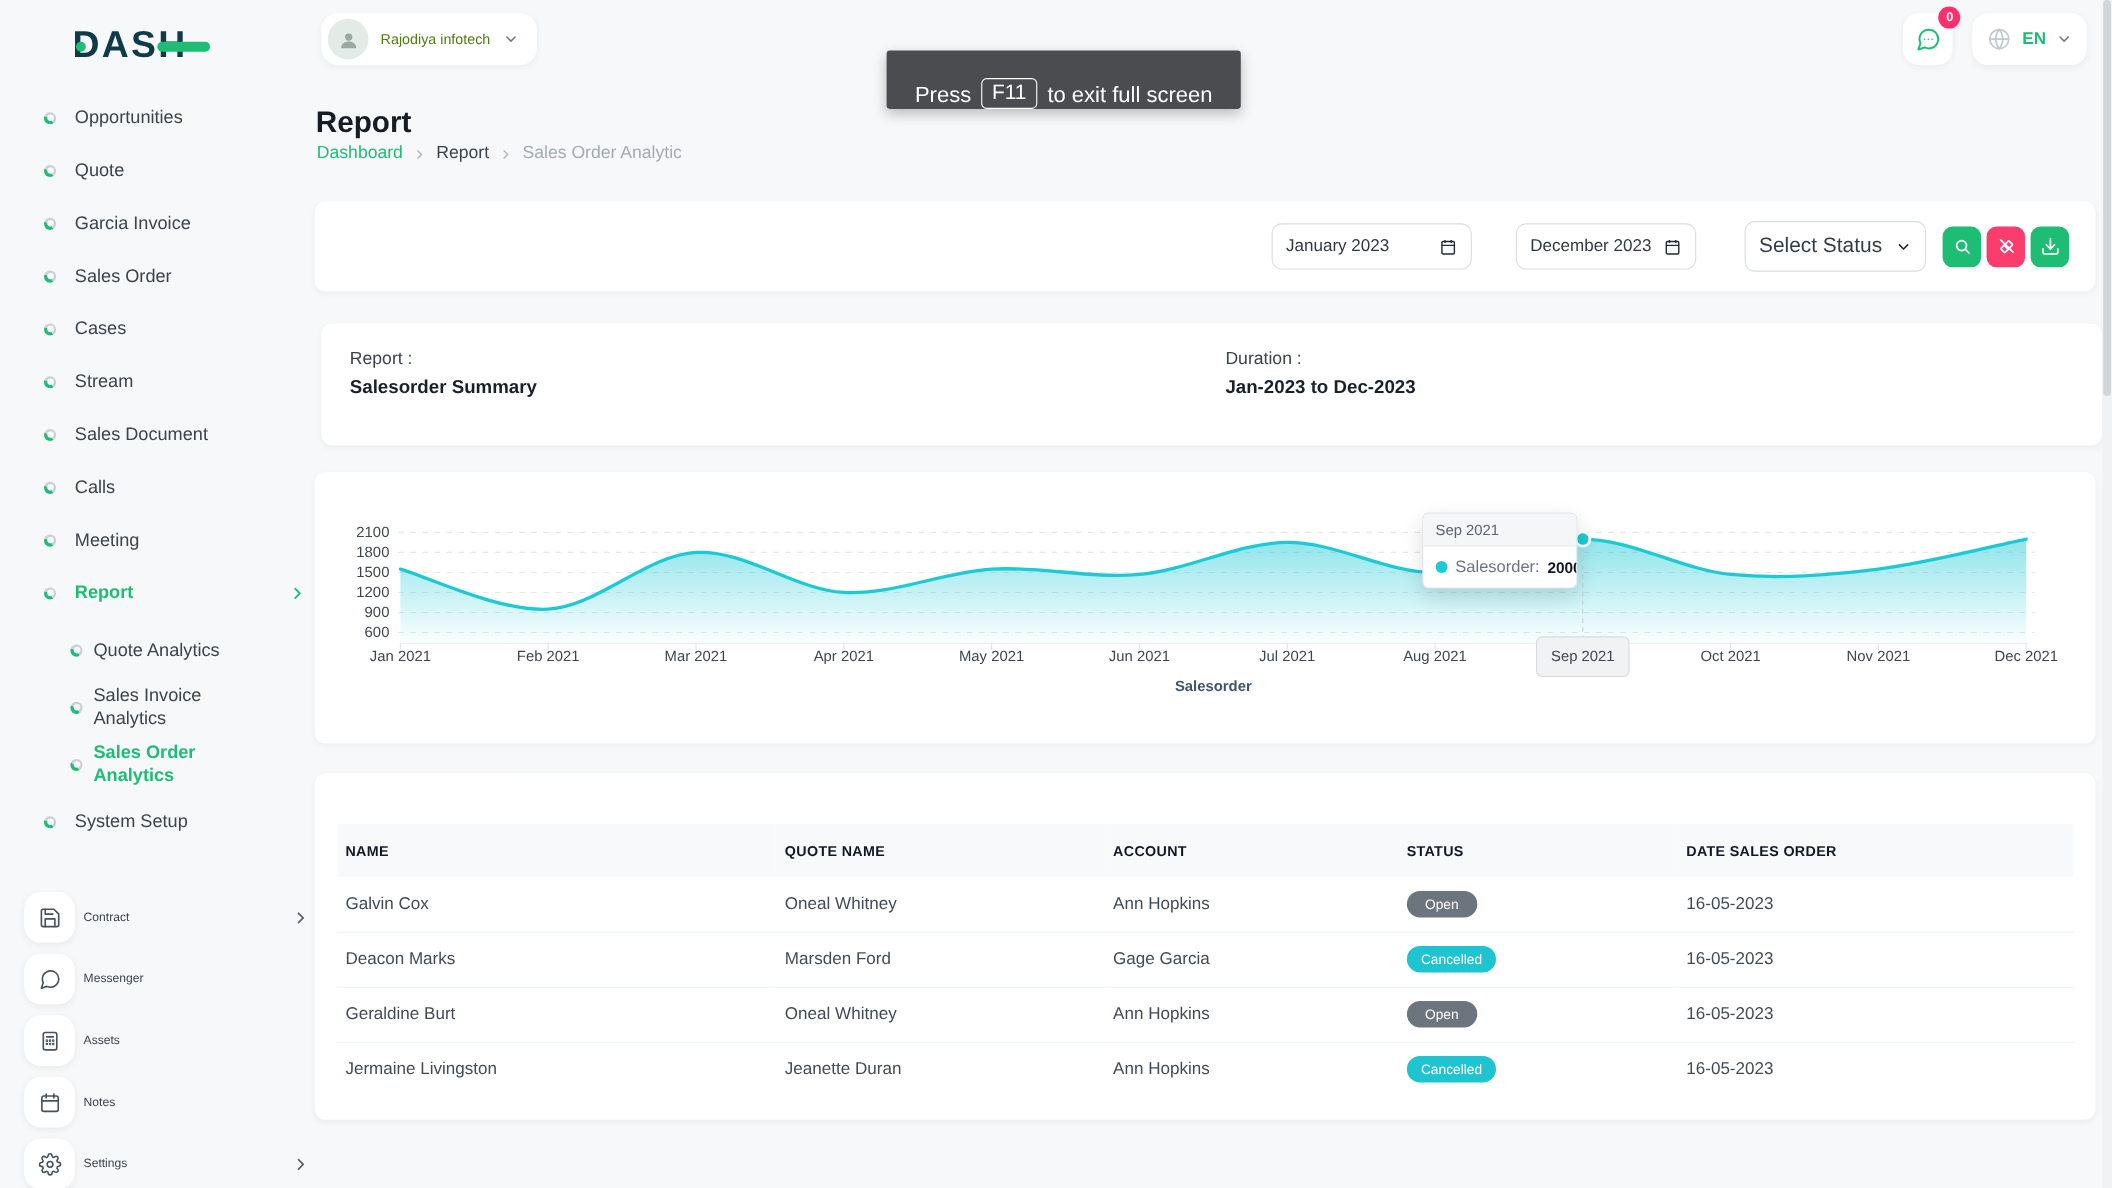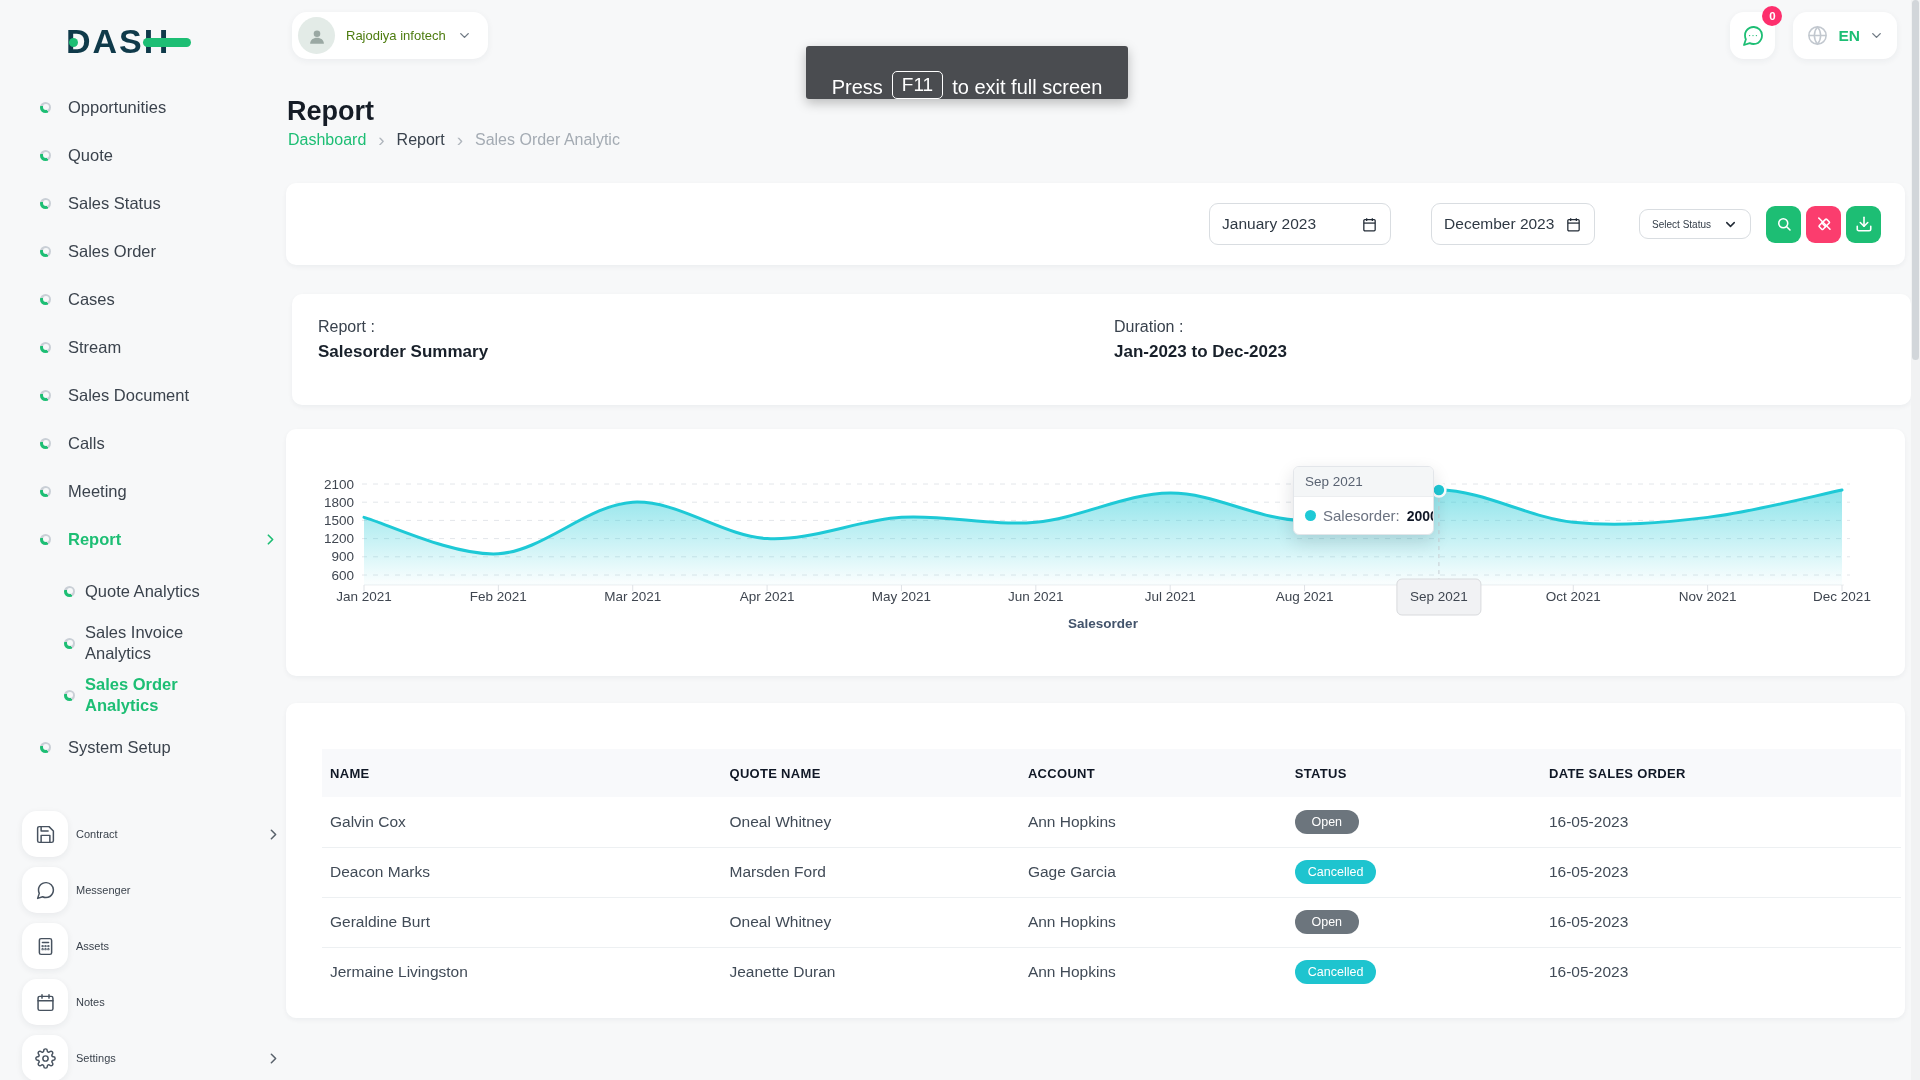--- a/index.html
+++ b/index.html
@@ -63,22 +63,22 @@
   .bc-muted{color:#a4abb3;}
   .bc-sep{color:#b0b6bd;font-size:19px;line-height:16px;}
 
   
   .filter-card{left:286px;top:183px;width:1619px;height:82px;display:flex;align-items:center;justify-content:flex-end;padding-right:24px;}
   .date-input{display:flex;align-items:center;justify-content:space-between;height:42px;border:1px solid var(--border);
     border-radius:9px;padding:0 12px;font-size:15.5px;color:#2f3944;background:#fff;cursor:pointer;}
   .di-start{width:182px;margin-right:40px;}
   .di-end{width:164px;margin-right:44px;}
   .date-input svg{width:17px;height:17px;fill:none;stroke:#222b36;stroke-width:1.8;stroke-linejoin:round;}
-  .status-select{display:flex;align-items:center;gap:12px;height:30px;border:1px solid var(--border);border-radius:9px;
-    padding:0 12px;font-size:10px;color:#333d48;background:#fff;cursor:pointer;margin-right:10px;border:1px solid var(--border);font-family:inherit;}
+  .status-select{display:flex;align-items:center;gap:12px;height:46px;border:1px solid var(--border);border-radius:9px;
+    padding:0 12px;font-size:19px;color:#333d48;background:#fff;cursor:pointer;margin-right:10px;border:1px solid var(--border);font-family:inherit;}
   .status-select svg{width:15px;height:15px;fill:none;stroke:#222b36;stroke-width:2.4;stroke-linecap:round;stroke-linejoin:round;}
   .act-btn{width:35px;height:37px;border:none;border-radius:9px;display:flex;align-items:center;justify-content:center;cursor:pointer;margin-left:5px;}
   .act-btn svg{width:18px;height:18px;fill:none;stroke:#fff;stroke-width:2.1;stroke-linecap:round;stroke-linejoin:round;}
   .btn-green{background:var(--green);}
   .btn-pink{background:var(--pink);}
 
   
   .summary-card{left:292px;top:294px;width:1619px;height:111px;}
   .sum-col{position:absolute;top:24px;}
   .sum-col.c1{left:26px;}
@@ -93,21 +93,21 @@
   .tooltip{position:absolute;left:1007px;top:37px;width:141px;background:#fff;border:1px solid #e3e6ea;border-radius:6px;
     box-shadow:0 7px 18px rgba(20,30,40,.14);overflow:hidden;z-index:5;}
   .tt-head{background:#f4f6f7;border-bottom:1px solid #eceef0;padding:7px 11px;font-size:13.5px;color:#5a6372;}
   .tt-body{display:flex;align-items:center;gap:7px;padding:10px 11px;}
   .tt-dot{width:11px;height:11px;border-radius:50%;background:var(--cyan);flex:0 0 auto;}
   .tt-name{font-size:15px;color:#6b7280;}
   .tt-val{font-size:14px;font-weight:700;color:#111827;}
 
   
   .table-card{left:286px;top:703px;width:1619px;height:315px;padding:46px 20px 0 20px;}
-  table{width:100%;border-collapse:collapse;table-layout:fixed;margin-left:16px;}
+  table{width:100%;border-collapse:collapse;table-layout:fixed;}
   col.c-name{width:25.3%;} col.c-quote{width:18.9%;} col.c-account{width:16.9%;} col.c-status{width:16.1%;} col.c-date{width:22.8%;}
   thead th{background:#f8f9fb;height:48px;text-align:left;padding-left:8px;font-size:13px;font-weight:700;color:#101826;letter-spacing:.3px;}
   tbody td{height:50px;padding-left:8px;font-size:15.5px;color:#414b57;border-top:1px solid #edf0f2;}
   tbody tr:first-child td{border-top:none;}
   .status-badge{display:inline-block;min-width:64px;text-align:center;padding:5px 13px;border-radius:14px;color:#fff;font-size:12.5px;}
 
   
   .scrollbar{position:absolute;right:0;top:0;width:9px;height:1080px;background:#f1f2f3;}
   .scroll-thumb{position:absolute;right:1px;top:0;width:7px;height:360px;border-radius:4px;background:#d2d6da;}
 </style>
@@ -124,21 +124,21 @@
       <div class="nav-item main">
         <span class="dot-icon"></span>
         <span class="nav-label">Opportunities</span>
       </div>
       <div class="nav-item main">
         <span class="dot-icon"></span>
         <span class="nav-label">Quote</span>
       </div>
       <div class="nav-item main">
         <span class="dot-icon"></span>
-        <span class="nav-label">Sales Status</span>
+        <span class="nav-label">Garcia Invoice</span>
       </div>
       <div class="nav-item main">
         <span class="dot-icon"></span>
         <span class="nav-label">Sales Order</span>
       </div>
       <div class="nav-item main">
         <span class="dot-icon"></span>
         <span class="nav-label">Cases</span>
       </div>
       <div class="nav-item main">

